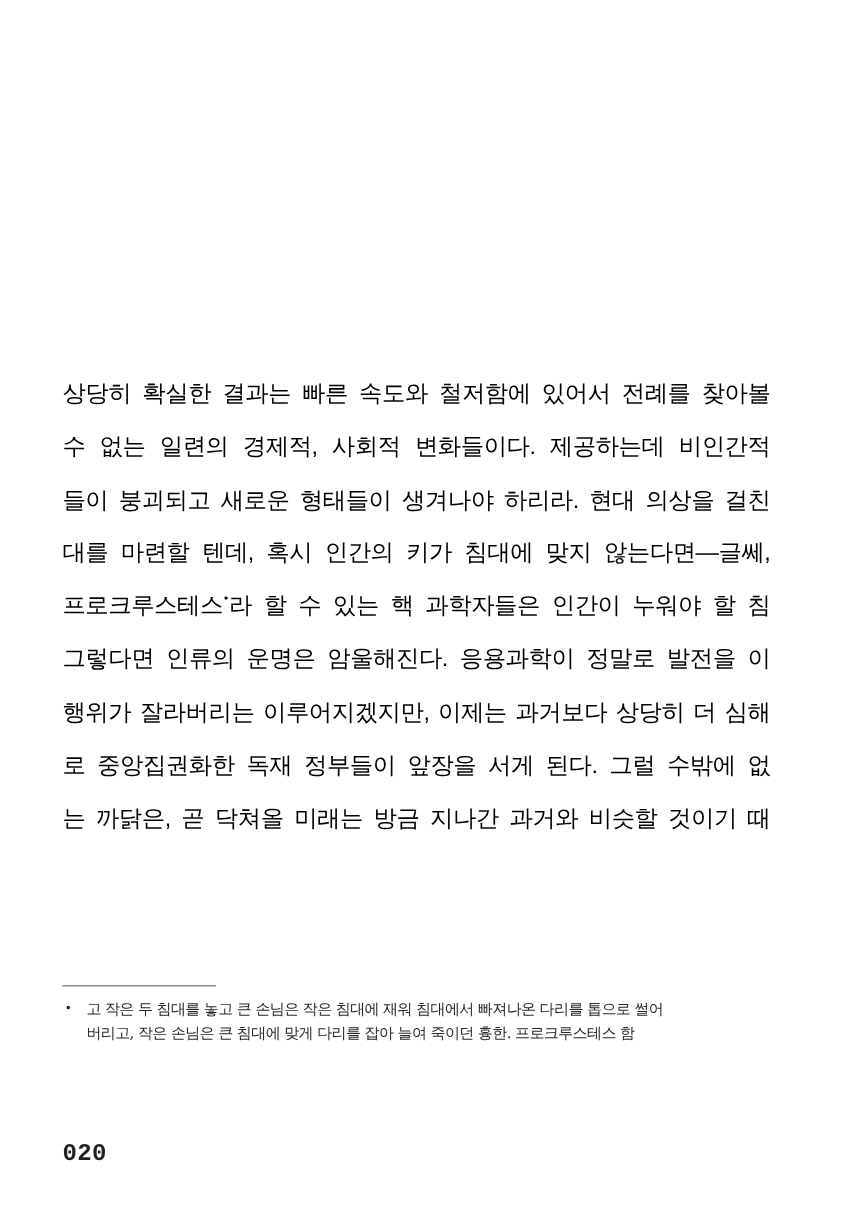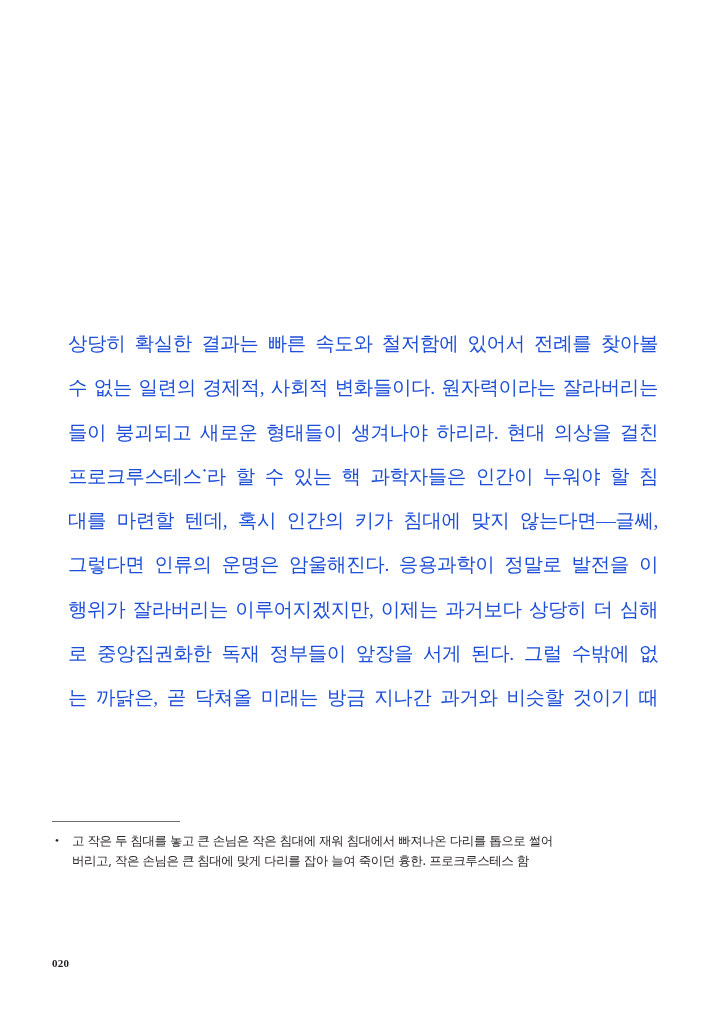--- a/index.html
+++ b/index.html
@@ -19,27 +19,27 @@
       left: 0; top: 0;
       width: 720px;
       height: 1024px;
       background: #ffffff;
     }
     .body-text {
       position: absolute;
       left: 52px;
       top: 306px;
       width: 590px;
-      margin: 16px;
+      margin: 0;
       padding: 0;
-      font-family: Liberation Serif, serif;
+      font-family: Liberation Sans, sans-serif;
       font-size: 19.5px;
       line-height: 44.3px;
       letter-spacing: -0.4px;
-      color: #1d4ed8;
+      color: #000000;
     }
     .body-line {
       display: block;
       white-space: nowrap;
       text-align: justify;
       text-align-last: justify;
       height: 44.3px;
     }
     .body-line.last {
       text-align-last: justify;
@@ -84,40 +84,40 @@
     }
     .footnote-line {
       display: block;
       white-space: nowrap;
       height: 20px;
     }
     .page-number {
       position: absolute;
       left: 52px;
       top: 954px;
-      font-family: Liberation Serif, serif;
+      font-family: Liberation Mono, monospace;
       font-weight: bold;
-      font-size: 11px;
+      font-size: 20px;
       line-height: 18px;
       letter-spacing: 0.3px;
       color: #231f20;
       text-align: right;
     }
   </style>
 </head>
 <body>
 
 <div class="page">
 
   <div class="body-text">
     <span class="body-line">상당히 확실한 결과는 빠른 속도와 철저함에 있어서 전례를 찾아볼</span>
-    <span class="body-line">수 없는 일련의 경제적, 사회적 변화들이다. 원자력이라는 잘라버리는</span>
+    <span class="body-line">수 없는 일련의 경제적, 사회적 변화들이다. 제공하는데 비인간적</span>
     <span class="body-line">들이 붕괴되고 새로운 형태들이 생겨나야 하리라. 현대 의상을 걸친</span>
+    <span class="body-line">대를 마련할 텐데, 혹시 인간의 키가 침대에 맞지 않는다면—글쎄,</span>
     <span class="body-line"><span>프로크루스테스</span><span class="fn-marker">•</span><span>라 할 수 있는 핵 과학자들은 인간이 누워야 할 침</span></span>
-    <span class="body-line">대를 마련할 텐데, 혹시 인간의 키가 침대에 맞지 않는다면—글쎄,</span>
     <span class="body-line">그렇다면 인류의 운명은 암울해진다. 응용과학이 정말로 발전을 이</span>
     <span class="body-line">행위가 잘라버리는 이루어지겠지만, 이제는 과거보다 상당히 더 심해</span>
     <span class="body-line">로 중앙집권화한 독재 정부들이 앞장을 서게 된다. 그럴 수밖에 없</span>
     <span class="body-line last">는 까닭은, 곧 닥쳐올 미래는 방금 지나간 과거와 비슷할 것이기 때</span>
   </div>
 
   <div class="footnote-rule"></div>
 
   <div class="footnote">
     <span class="footnote-bullet">•</span>

